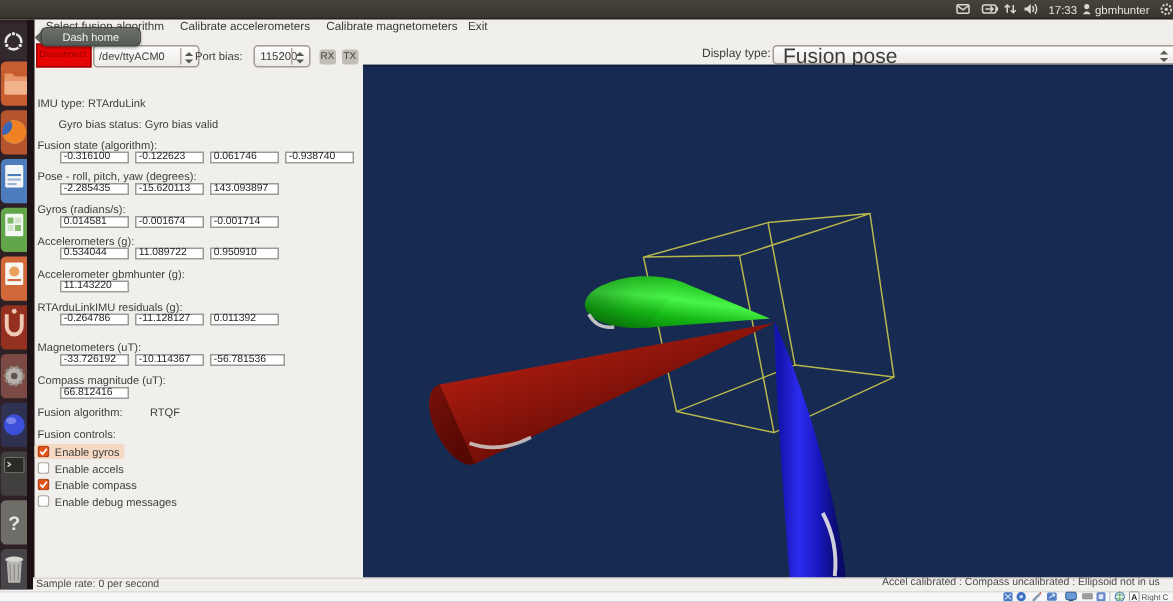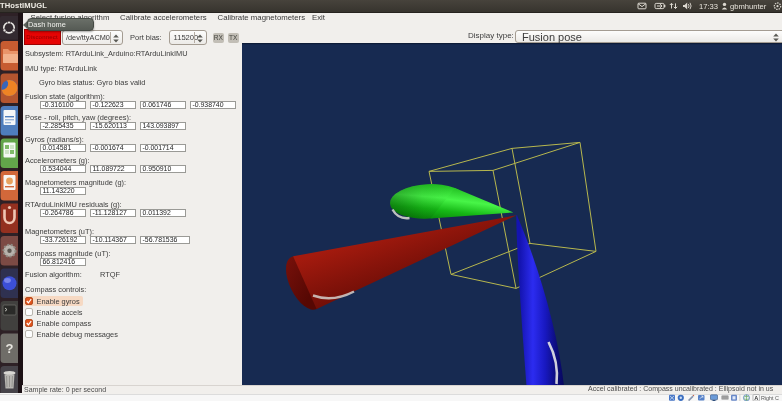--- a/index.html
+++ b/index.html
@@ -9,21 +9,20 @@
 .mi{position:absolute;font-size:7.8px;color:#3a3a3a;white-space:nowrap}
 </style></head>
 <body>
 <div class="a" style="left:0;top:0;width:782px;height:401px;position:relative">
 
 <div class="a" style="left:22px;top:13px;width:760px;height:380px;background:#f1efec"></div>
 
 <div class="a" style="left:18px;top:13px;width:4.5px;height:380px;background:#1c1115"></div>
 
 <div class="a" style="left:0;top:0;width:782px;height:13px;background:linear-gradient(#47433c,#37342e);border-bottom:1px solid #26231f">
- <div class="a" style="left:0;top:1px;width:200px;font-size:7.6px;font-weight:bold;color:#f0ede6;letter-spacing:0.1px">THostIMUGL</div>
  <svg class="a" style="left:630px;top:0" width="152" height="13" viewBox="0 0 152 13">
   <g stroke="#dcd8d0" fill="none" stroke-width="1">
    <rect x="8" y="3.2" width="8" height="5.6" rx="0.8"></rect>
           <path d="M8,3.6 l4,3 4,-3"></path>
    <rect x="25" y="3.4" width="9" height="5.2" rx="1.2"></rect>
           <rect x="34" y="4.8" width="1.4" height="2.4" fill="#dcd8d0" stroke="none"></rect>
           <path d="M27,6 h5 m-1.8,-1.8 l1.8,1.8 -1.8,1.8"></path>
    <path d="M41.5,8.5 V3.4 M39.8,5 l1.7,-1.7 1.7,1.7"></path>
           <path d="M45.5,3.4 v5.1 m-1.7,-1.7 l1.7,1.7 1.7,-1.7"></path>
   </g>
@@ -39,40 +38,40 @@
         </g>
  </svg>
 </div>
 
 <div class="mi" style="left:30.5px;top:12.5px">Select fusion algorithm</div>
 <div class="mi" style="left:120px;top:12.5px">Calibrate accelerometers</div>
 <div class="mi" style="left:217.5px;top:12.5px">Calibrate magnetometers</div>
 <div class="mi" style="left:312px;top:12.5px">Exit</div>
 
 <div class="a" style="left:23.5px;top:28.5px;width:37px;height:16px;background:#e60404;border:1px solid #9c0202;font-size:6px;line-height:14px;text-align:center;color:#8e0000;letter-spacing:0.2px;overflow:hidden">Disconnect</div>
-<div class="combo" style="left:62px;top:30px;width:61px;height:15px;line-height:13px">
+<div class="combo" style="left:62px;top:30px;width:71px;height:15px;line-height:13px">
  <span style="padding-left:3px;font-size:7.3px">/dev/ttyACM0</span>
  <span class="a" style="right:11px;top:1px;height:11px;border-left:1px solid #b4aca2"></span>
  <svg class="a" style="right:2px;top:2.5px" width="8" height="9" viewBox="0 0 8 9">
         <path d="M1.2,3.4 L4,0.6 6.8,3.4 Z M1.2,5.6 L4,8.4 6.8,5.6 Z" fill="#5a5a55"></path>
       </svg>
 </div>
 <div class="lbl" style="left:130px;top:33.5px;font-size:7.5px">Port bias:</div>
 <div class="combo" style="left:168.5px;top:30px;width:38px;height:15px;line-height:13px">
  <span style="padding-left:4px">115200</span>
  <span class="a" style="right:11px;top:1px;height:11px;border-left:1px solid #b4aca2"></span>
  <svg class="a" style="right:2px;top:2.5px" width="8" height="9" viewBox="0 0 8 9">
         <path d="M1.2,3.4 L4,0.6 6.8,3.4 Z M1.2,5.6 L4,8.4 6.8,5.6 Z" fill="#5a5a55"></path>
       </svg>
 </div>
 <div class="a" style="left:212.5px;top:33px;width:11.5px;height:10px;background:#c2beb6;border-radius:2px;font-size:6.6px;line-height:10px;text-align:center;color:#44443f">RX</div>
 <div class="a" style="left:227.5px;top:33px;width:11.5px;height:10px;background:#c2beb6;border-radius:2px;font-size:6.6px;line-height:10px;text-align:center;color:#44443f">TX</div>
 <div class="lbl" style="left:468px;top:31.5px;font-size:8px">Display type:</div>
 <div class="combo" style="left:515px;top:29.5px;width:270px;height:13.5px;line-height:12px;border-radius:3px 0 0 3px">
- <span style="padding-left:6px;font-size:11px">Fusion pose</span>
+ <span style="padding-left:6px;font-size:14px">Fusion pose</span>
  <svg class="a" style="right:4px;top:2px" width="8" height="9" viewBox="0 0 8 9">
         <path d="M1.2,3.4 L4,0.6 6.8,3.4 Z M1.2,5.6 L4,8.4 6.8,5.6 Z" fill="#5a5a55"></path>
       </svg>
 </div>
 
 <div class="a" style="left:0;top:13px;width:18px;height:380px;background:#2e2126;overflow:hidden">
  <svg width="18" height="380" viewBox="0 0 18 380">
 
   <rect x="0" y="3" width="28" height="23.5" rx="2" fill="#332a30"></rect>
   <g transform="translate(9,14.7)">
@@ -142,55 +141,54 @@
   </g>
   <g>
    <rect x="0.5" y="353" width="27" height="29.5" rx="3.5" fill="#47444a"></rect>
    <ellipse cx="9.5" cy="360" rx="6" ry="2" fill="#d8d6d2"></ellipse>
           <path d="M4.5,361.5 l1,14 h8 l1,-14 z" fill="#b8b6b2"></path>
           <path d="M6.5,363 l0.5,11 M9.5,363 v11 M12.5,363 l-0.5,11" stroke="#8c8a86" stroke-width="0.8"></path>
   </g>
  </svg>
 </div>
 
-<div class="lbl" style="left:25px;top:50px">Subsystem: RTArduLink_Arduino:RTArduLinkIMU</div>
 <div class="lbl" style="left:25px;top:64.5px">IMU type: RTArduLink</div>
 <div class="lbl" style="left:39px;top:79px">Gyro bias status: Gyro bias valid</div>
 <div class="lbl" style="left:25px;top:92.5px">Fusion state (algorithm):</div>
 <div class="fld" style="left:39.5px;top:100.5px">-0.316100</div>
 <div class="fld" style="left:89.5px;top:100.5px">-0.122623</div>
 <div class="fld" style="left:139.5px;top:100.5px">0.061746</div>
 <div class="fld" style="left:189.5px;top:100.5px">-0.938740</div>
 <div class="lbl" style="left:25px;top:114px">Pose - roll, pitch, yaw (degrees):</div>
 <div class="fld" style="left:39.5px;top:122px">-2.285435</div>
 <div class="fld" style="left:89.5px;top:122px">-15.620113</div>
 <div class="fld" style="left:139.5px;top:122px">143.093897</div>
 <div class="lbl" style="left:25px;top:135.5px">Gyros (radians/s):</div>
 <div class="fld" style="left:39.5px;top:143.5px">0.014581</div>
 <div class="fld" style="left:89.5px;top:143.5px">-0.001674</div>
 <div class="fld" style="left:139.5px;top:143.5px">-0.001714</div>
 <div class="lbl" style="left:25px;top:157px">Accelerometers (g):</div>
 <div class="fld" style="left:39.5px;top:165px">0.534044</div>
 <div class="fld" style="left:89.5px;top:165px">11.089722</div>
 <div class="fld" style="left:139.5px;top:165px">0.950910</div>
-<div class="lbl" style="left:25px;top:179px">Magnetometers magnitude (g):</div>
+<div class="lbl" style="left:25px;top:179px">Accelerometer gbmhunter (g):</div>
 <div class="fld" style="left:39.5px;top:187px">11.143220</div>
 <div class="lbl" style="left:25px;top:200.5px">RTArduLinkIMU residuals (g):</div>
 <div class="fld" style="left:39.5px;top:208.5px">-0.264786</div>
 <div class="fld" style="left:89.5px;top:208.5px">-11.128127</div>
 <div class="fld" style="left:139.5px;top:208.5px">0.011392</div>
 <div class="lbl" style="left:25px;top:227.5px">Magnetometers (uT):</div>
 <div class="fld" style="left:39.5px;top:235.5px">-33.726192</div>
 <div class="fld" style="left:89.5px;top:235.5px">-10.114367</div>
 <div class="fld" style="left:139.5px;top:235.5px;width:50px">-56.781536</div>
 <div class="lbl" style="left:25px;top:250px">Compass magnitude (uT):</div>
 <div class="fld" style="left:39.5px;top:258px">66.812416</div>
 <div class="lbl" style="left:25px;top:271px">Fusion algorithm:</div>
 <div class="lbl" style="left:100px;top:271px">RTQF</div>
-<div class="lbl" style="left:25px;top:286px">Compass controls:</div>
+<div class="lbl" style="left:25px;top:286px">Fusion controls:</div>
 <div class="a" style="left:23px;top:295.5px;width:60px;height:10.5px;background:#f6d9c3;border-radius:2px"></div>
 <svg class="a" style="left:24.5px;top:297px" width="8" height="8" viewBox="0 0 8 8">
       <rect x="0.5" y="0.5" width="7" height="7" rx="1.5" fill="#e0541c" stroke="#a83c10" stroke-width="0.8"></rect>
       <path d="M1.8,4 l1.6,1.8 2.8,-3.6" stroke="#fff" stroke-width="1.2" fill="none"></path>
     </svg>
 <div class="lbl" style="left:36.5px;top:297.5px">Enable gyros</div>
 <svg class="a" style="left:24.5px;top:308.3px" width="8" height="8" viewBox="0 0 8 8">
       <rect x="0.5" y="0.5" width="7" height="7" rx="1.5" fill="#fdfdfd" stroke="#a8a49c" stroke-width="0.8"></rect>
     </svg>
 <div class="lbl" style="left:36.5px;top:308.8px">Enable accels</div>
@@ -298,19 +296,19 @@
         <path d="M1,3 q2.5,-1.6 5,0 M1,4.8 q2.5,1.6 5,0 M3.5,0.8 v6" stroke="#58a048" stroke-width="0.6" fill="none"></path>
       </g>
  <g transform="translate(86.5,0)">
         <rect x="0.5" y="0.6" width="6.4" height="6.4" rx="0.8" fill="#fff" stroke="#888" stroke-width="0.6"></rect>
         <text x="3.7" y="5.8" font-size="5.6" font-weight="bold" fill="#333" text-anchor="middle" font-family="Liberation Sans">A</text>
       </g>
  <text x="95" y="5.8" font-size="5.4" fill="#555" font-family="Liberation Sans">Right C</text>
 </svg>
 
 <div class="a" style="left:27px;top:18px;width:67px;height:13px;background:linear-gradient(#6a6f68,#565b55);border:1px solid #454a44;border-radius:4px;box-shadow:0 1px 2px rgba(0,0,0,0.35)">
- <div style="font-size:7.4px;line-height:11.5px;color:#f2f2ee;text-align:left">Dash home</div>
+ <div style="font-size:7.4px;line-height:11.5px;color:#f2f2ee;text-align:center">Dash home</div>
 </div>
 <svg class="a" style="left:23px;top:21px" width="5" height="8" viewBox="0 0 6 8">
       <path d="M5,0 L0.5,4 5,8 Z" fill="#5c615b" stroke="#454a44" stroke-width="0.7"></path>
     </svg>
 
 </div>
 
 </body></html>

